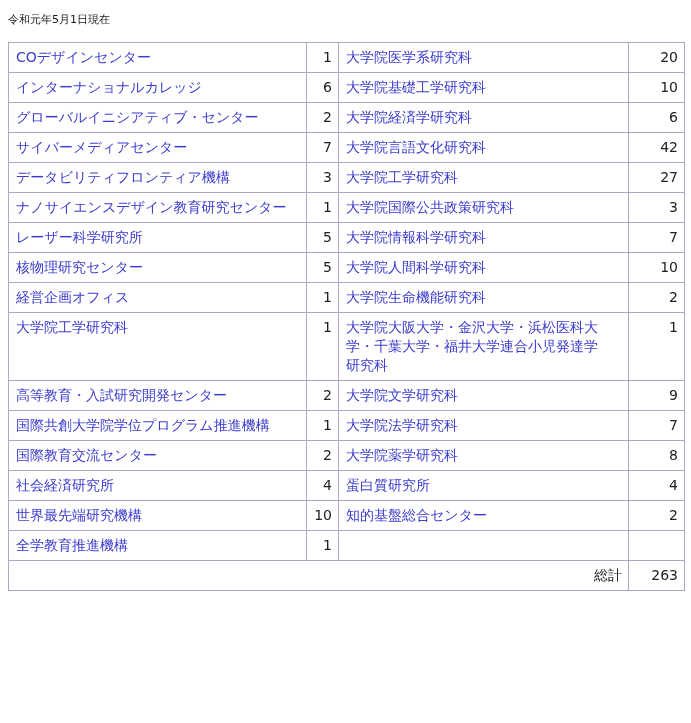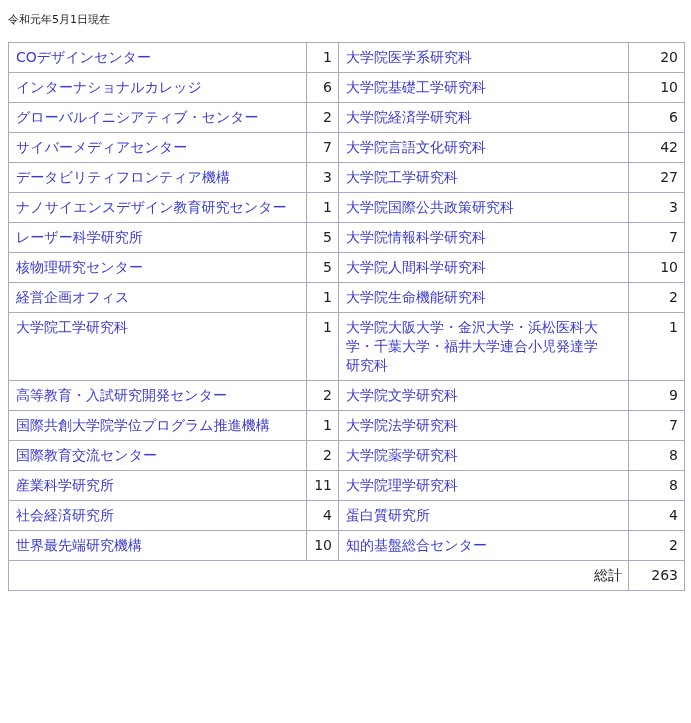--- a/index.html
+++ b/index.html
@@ -146,36 +146,36 @@
           <td class="name"><a class="org-link">大学院法学研究科</a></td>
           <td class="num">7</td>
         </tr>
         <tr>
           <td class="name"><a class="org-link">国際教育交流センター</a></td>
           <td class="num">2</td>
           <td class="name"><a class="org-link">大学院薬学研究科</a></td>
           <td class="num">8</td>
         </tr>
         <tr>
-          <td class="name"><a class="org-link">産業科学研究所</a></td>
-          <td class="num">11</td>
-          <td class="name"><a class="org-link">大学院理学研究科</a></td>
-          <td class="num">8</td>
-        </tr>
-        <tr>
           <td class="name"><a class="org-link">社会経済研究所</a></td>
           <td class="num">4</td>
           <td class="name"><a class="org-link">蛋白質研究所</a></td>
           <td class="num">4</td>
         </tr>
         <tr>
           <td class="name"><a class="org-link">世界最先端研究機構</a></td>
           <td class="num">10</td>
           <td class="name"><a class="org-link">知的基盤総合センター</a></td>
           <td class="num">2</td>
+        </tr>
+        <tr>
+          <td class="name"><a class="org-link">全学教育推進機構</a></td>
+          <td class="num">1</td>
+          <td class="name"></td>
+          <td class="num"></td>
         </tr>
       </tbody>
     <tfoot>
       <tr>
         <td class="total-label" colspan="3">総計</td>
         <td class="num">263</td>
       </tr>
     </tfoot>
   </table>
 </div>

